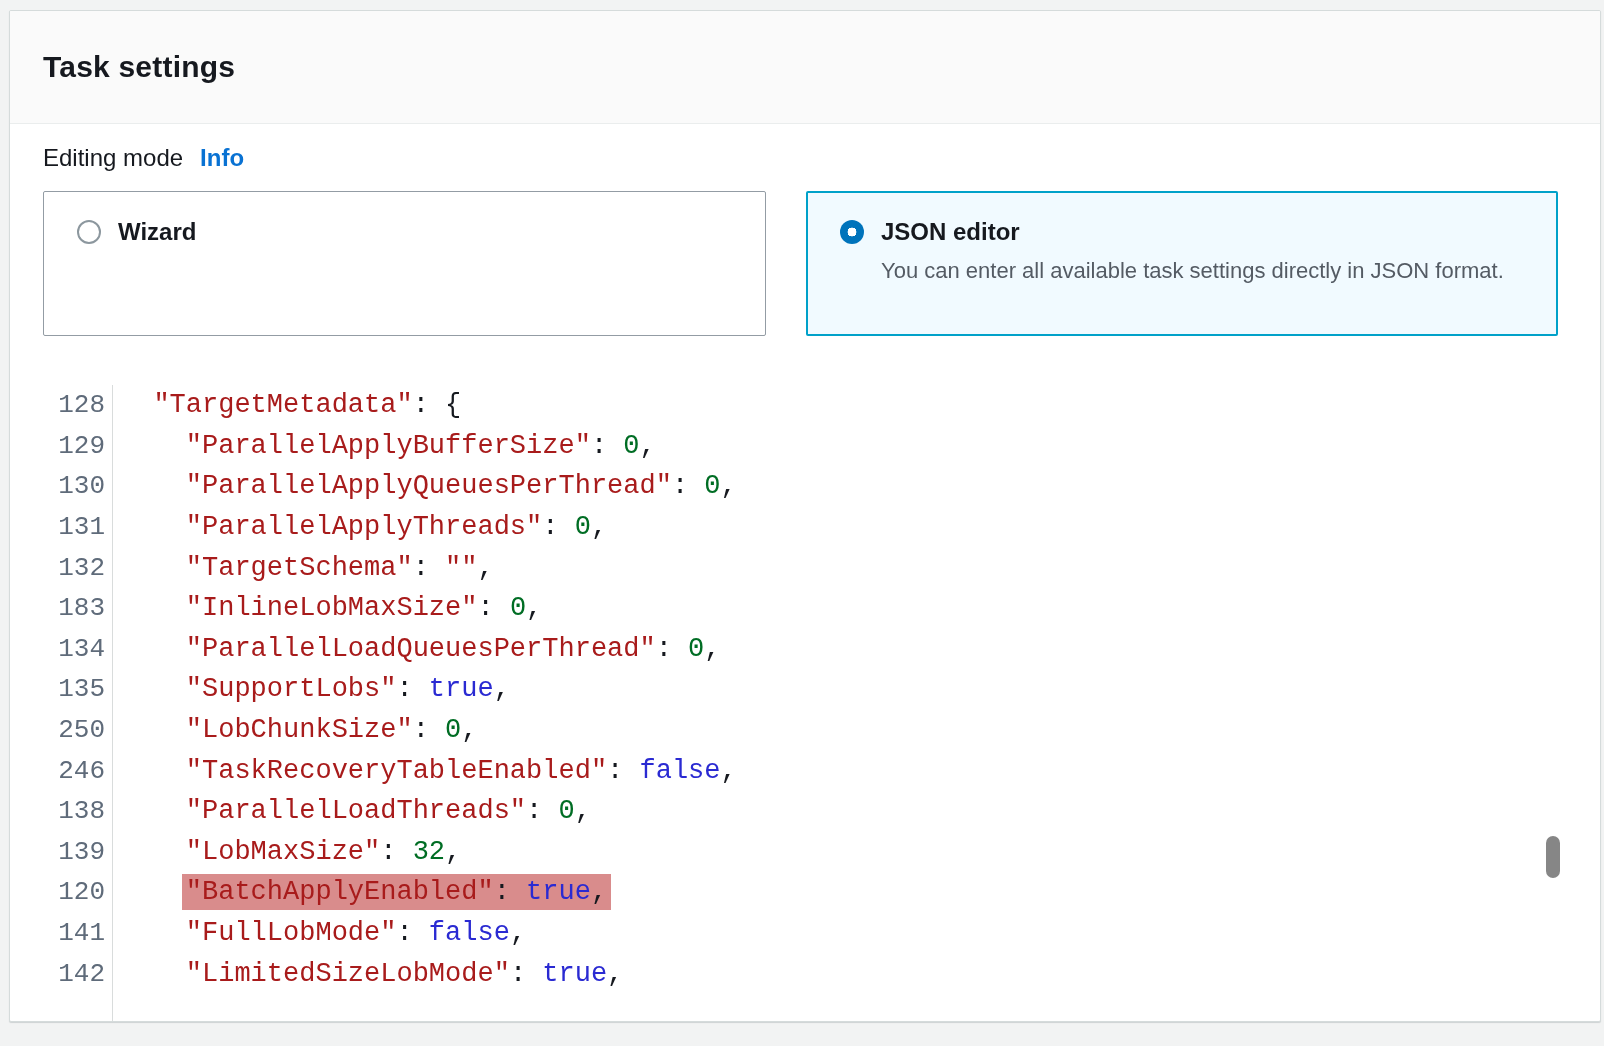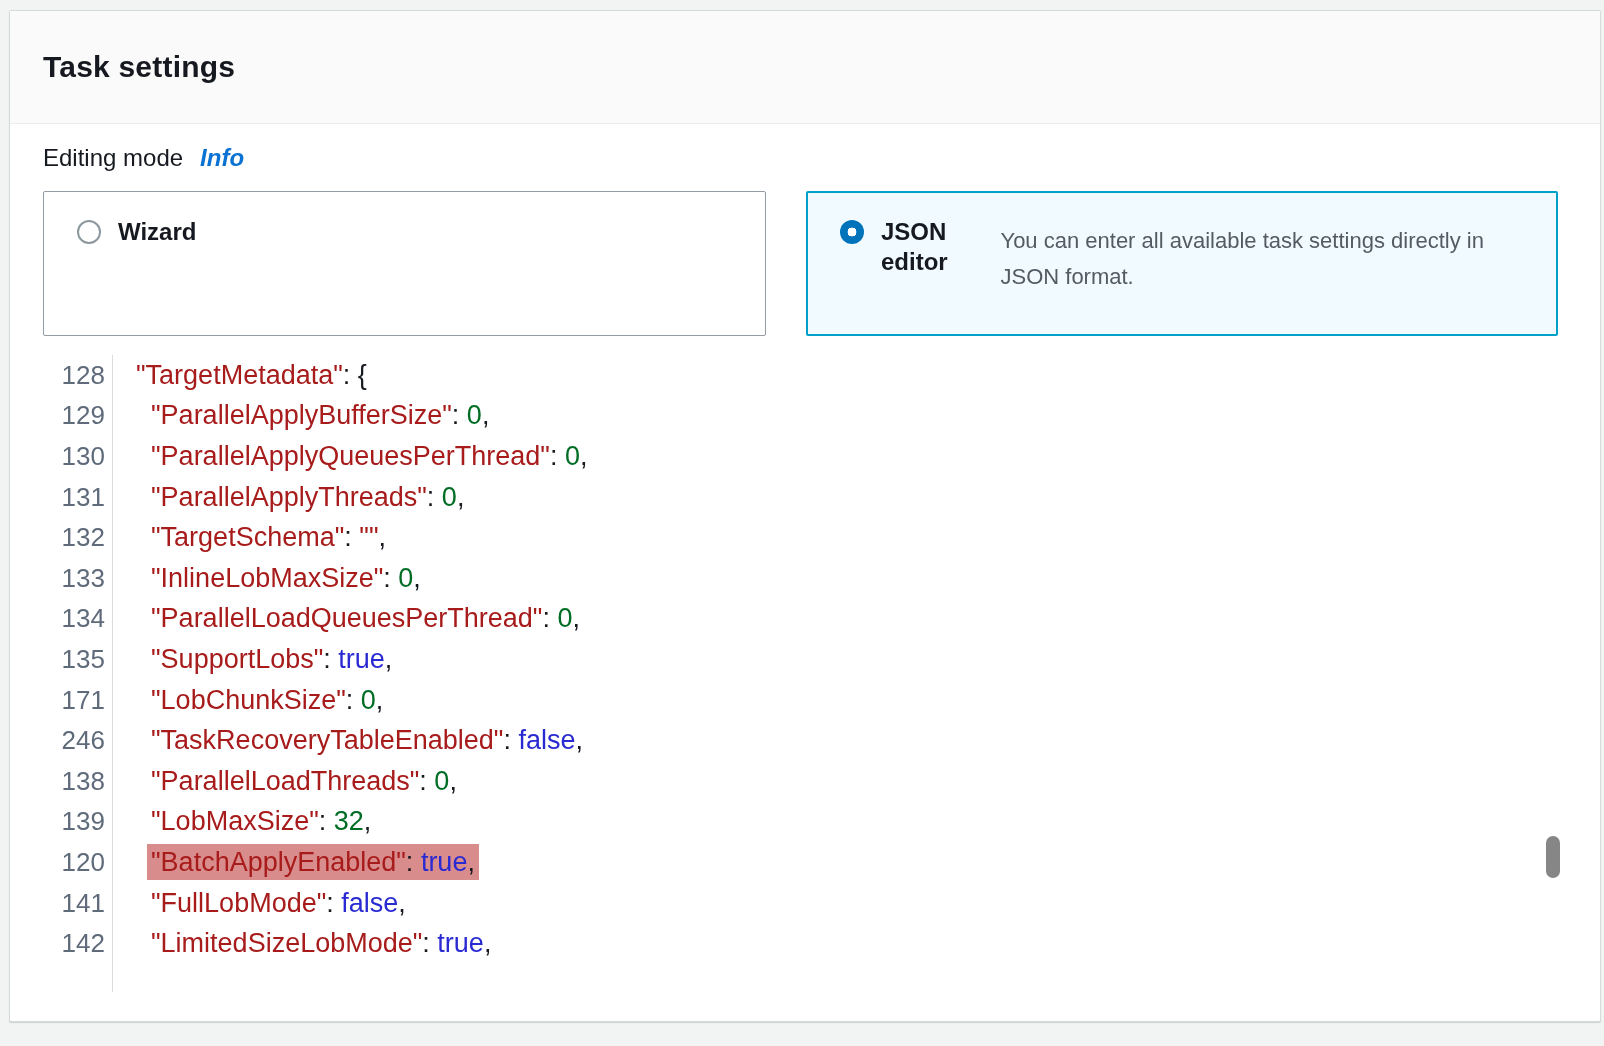--- a/index.html
+++ b/index.html
@@ -24,44 +24,44 @@
     border-radius:2px; box-shadow:0 1px 1px 0 rgba(0,28,36,.15); overflow:hidden;
   }
   .card-header{
     height:113px; background:var(--header-bg); border-bottom:1px solid var(--divider);
     display:flex; align-items:center; padding:0 33px;
   }
   .card-header h1{ font-size:30px; font-weight:700; color:var(--text); letter-spacing:.2px;}
   .card-body{ padding:0 33px; }
   .label-row{ margin-top:20px; font-size:24px; display:flex; align-items:baseline; }
   .label-row .lbl{ color:var(--text); }
-  .label-row a{ color:var(--link); font-weight:700; text-decoration:none; margin-left:17px;font-style:italic; }
+  .label-row a{ color:var(--link); font-weight:700; text-decoration:none; margin-left:17px; }
   .tiles{ margin-top:19px; display:flex; gap:40px; }
   .tile{
     height:145px; background:#fff; border:1px solid var(--tile-border);
     border-radius:2px; padding:25px 20px 0 33px; display:flex; align-items:flex-start;
     cursor:pointer;
   }
   .tile.t1{ flex:0 0 723px; }
   .tile.t2{ flex:0 0 752px; }
   .tile.selected{ background:var(--sel-bg); border:2px solid var(--sel-border); padding:24px 19px 0 32px; }
   .radio{
     flex:0 0 24px; width:24px; height:24px; border-radius:50%;
     border:2px solid #8c979e; background:#fff; margin-top:3px;
   }
   .radio.checked{
     border:none;
     background:radial-gradient(circle closest-side,#ffffff 0 37%,var(--radio-blue) 38% 100%);
   }
-  .tile-text{ margin-left:17px; display:flex; flex-direction:row; }
+  .tile-text{ margin-left:17px; display:flex; flex-direction:column; }
   .tile-title{ font-size:24px; font-weight:700; line-height:30px; color:var(--text); }
   .tile-desc{ font-size:22px; line-height:36px; color:var(--gray); margin-top:6px; }
   .editor{
-    position:relative; margin:19px -33px 0 -33px; cursor:text;
-    font-family:Liberation Sans, sans-serif; font-size:27px;
+    position:relative; margin:49px -33px 0 -33px; cursor:text;
+    font-family:Liberation Mono, monospace; font-size:27px;
   }
   .code-line{ display:flex; height:40.6px; align-items:center; white-space:pre; }
   .ln{
     flex:0 0 103px; text-align:right; padding-right:7px; color:var(--gutter);
     font-size:26px; border-right:1px solid var(--sep); align-self:stretch;
     display:flex; align-items:center; justify-content:flex-end;
   }
   .lc{ padding-left:8px; color:var(--text); }
   .tok-k,.tok-s{ color:var(--key); }
   .tok-n{ color:var(--num); }
@@ -109,24 +109,24 @@
 
     </div>
 
     <div class="editor">
       <div id="editor-lines">
           <div class="code-line"><span class="ln">128</span><span class="lc"><span class="tok-p">  </span><span class="tok-k">"TargetMetadata"</span><span class="tok-p">: {</span></span></div>
           <div class="code-line"><span class="ln">129</span><span class="lc"><span class="tok-p">    </span><span class="tok-k">"ParallelApplyBufferSize"</span><span class="tok-p">: </span><span class="tok-n">0</span><span class="tok-p">,</span></span></div>
           <div class="code-line"><span class="ln">130</span><span class="lc"><span class="tok-p">    </span><span class="tok-k">"ParallelApplyQueuesPerThread"</span><span class="tok-p">: </span><span class="tok-n">0</span><span class="tok-p">,</span></span></div>
           <div class="code-line"><span class="ln">131</span><span class="lc"><span class="tok-p">    </span><span class="tok-k">"ParallelApplyThreads"</span><span class="tok-p">: </span><span class="tok-n">0</span><span class="tok-p">,</span></span></div>
           <div class="code-line"><span class="ln">132</span><span class="lc"><span class="tok-p">    </span><span class="tok-k">"TargetSchema"</span><span class="tok-p">: </span><span class="tok-s">""</span><span class="tok-p">,</span></span></div>
-          <div class="code-line"><span class="ln">133</span><span class="lc"><span class="tok-p">    </span><span class="tok-k">"InlineLobMaxSize"</span><span class="tok-p">: </span><span class="tok-n">0</span><span class="tok-p">,</span></span></div>
+          <div class="code-line"><span class="ln">183</span><span class="lc"><span class="tok-p">    </span><span class="tok-k">"InlineLobMaxSize"</span><span class="tok-p">: </span><span class="tok-n">0</span><span class="tok-p">,</span></span></div>
           <div class="code-line"><span class="ln">134</span><span class="lc"><span class="tok-p">    </span><span class="tok-k">"ParallelLoadQueuesPerThread"</span><span class="tok-p">: </span><span class="tok-n">0</span><span class="tok-p">,</span></span></div>
           <div class="code-line"><span class="ln">135</span><span class="lc"><span class="tok-p">    </span><span class="tok-k">"SupportLobs"</span><span class="tok-p">: </span><span class="tok-b">true</span><span class="tok-p">,</span></span></div>
-          <div class="code-line"><span class="ln">171</span><span class="lc"><span class="tok-p">    </span><span class="tok-k">"LobChunkSize"</span><span class="tok-p">: </span><span class="tok-n">0</span><span class="tok-p">,</span></span></div>
+          <div class="code-line"><span class="ln">250</span><span class="lc"><span class="tok-p">    </span><span class="tok-k">"LobChunkSize"</span><span class="tok-p">: </span><span class="tok-n">0</span><span class="tok-p">,</span></span></div>
           <div class="code-line"><span class="ln">246</span><span class="lc"><span class="tok-p">    </span><span class="tok-k">"TaskRecoveryTableEnabled"</span><span class="tok-p">: </span><span class="tok-b">false</span><span class="tok-p">,</span></span></div>
           <div class="code-line"><span class="ln">138</span><span class="lc"><span class="tok-p">    </span><span class="tok-k">"ParallelLoadThreads"</span><span class="tok-p">: </span><span class="tok-n">0</span><span class="tok-p">,</span></span></div>
           <div class="code-line"><span class="ln">139</span><span class="lc"><span class="tok-p">    </span><span class="tok-k">"LobMaxSize"</span><span class="tok-p">: </span><span class="tok-n">32</span><span class="tok-p">,</span></span></div>
           <div class="code-line"><span class="ln">120</span><span class="lc"><span class="tok-p">    </span><span class="hl"><span class="tok-k">"BatchApplyEnabled"</span><span class="tok-p">: </span><span class="tok-b">true</span><span class="tok-p">,</span></span></span></div>
           <div class="code-line"><span class="ln">141</span><span class="lc"><span class="tok-p">    </span><span class="tok-k">"FullLobMode"</span><span class="tok-p">: </span><span class="tok-b">false</span><span class="tok-p">,</span></span></div>
           <div class="code-line"><span class="ln">142</span><span class="lc"><span class="tok-p">    </span><span class="tok-k">"LimitedSizeLobMode"</span><span class="tok-p">: </span><span class="tok-b">true</span><span class="tok-p">,</span></span></div>
         </div>
       <div class="code-line trail">
         <span class="ln"></span>
         <span class="lc"></span>

